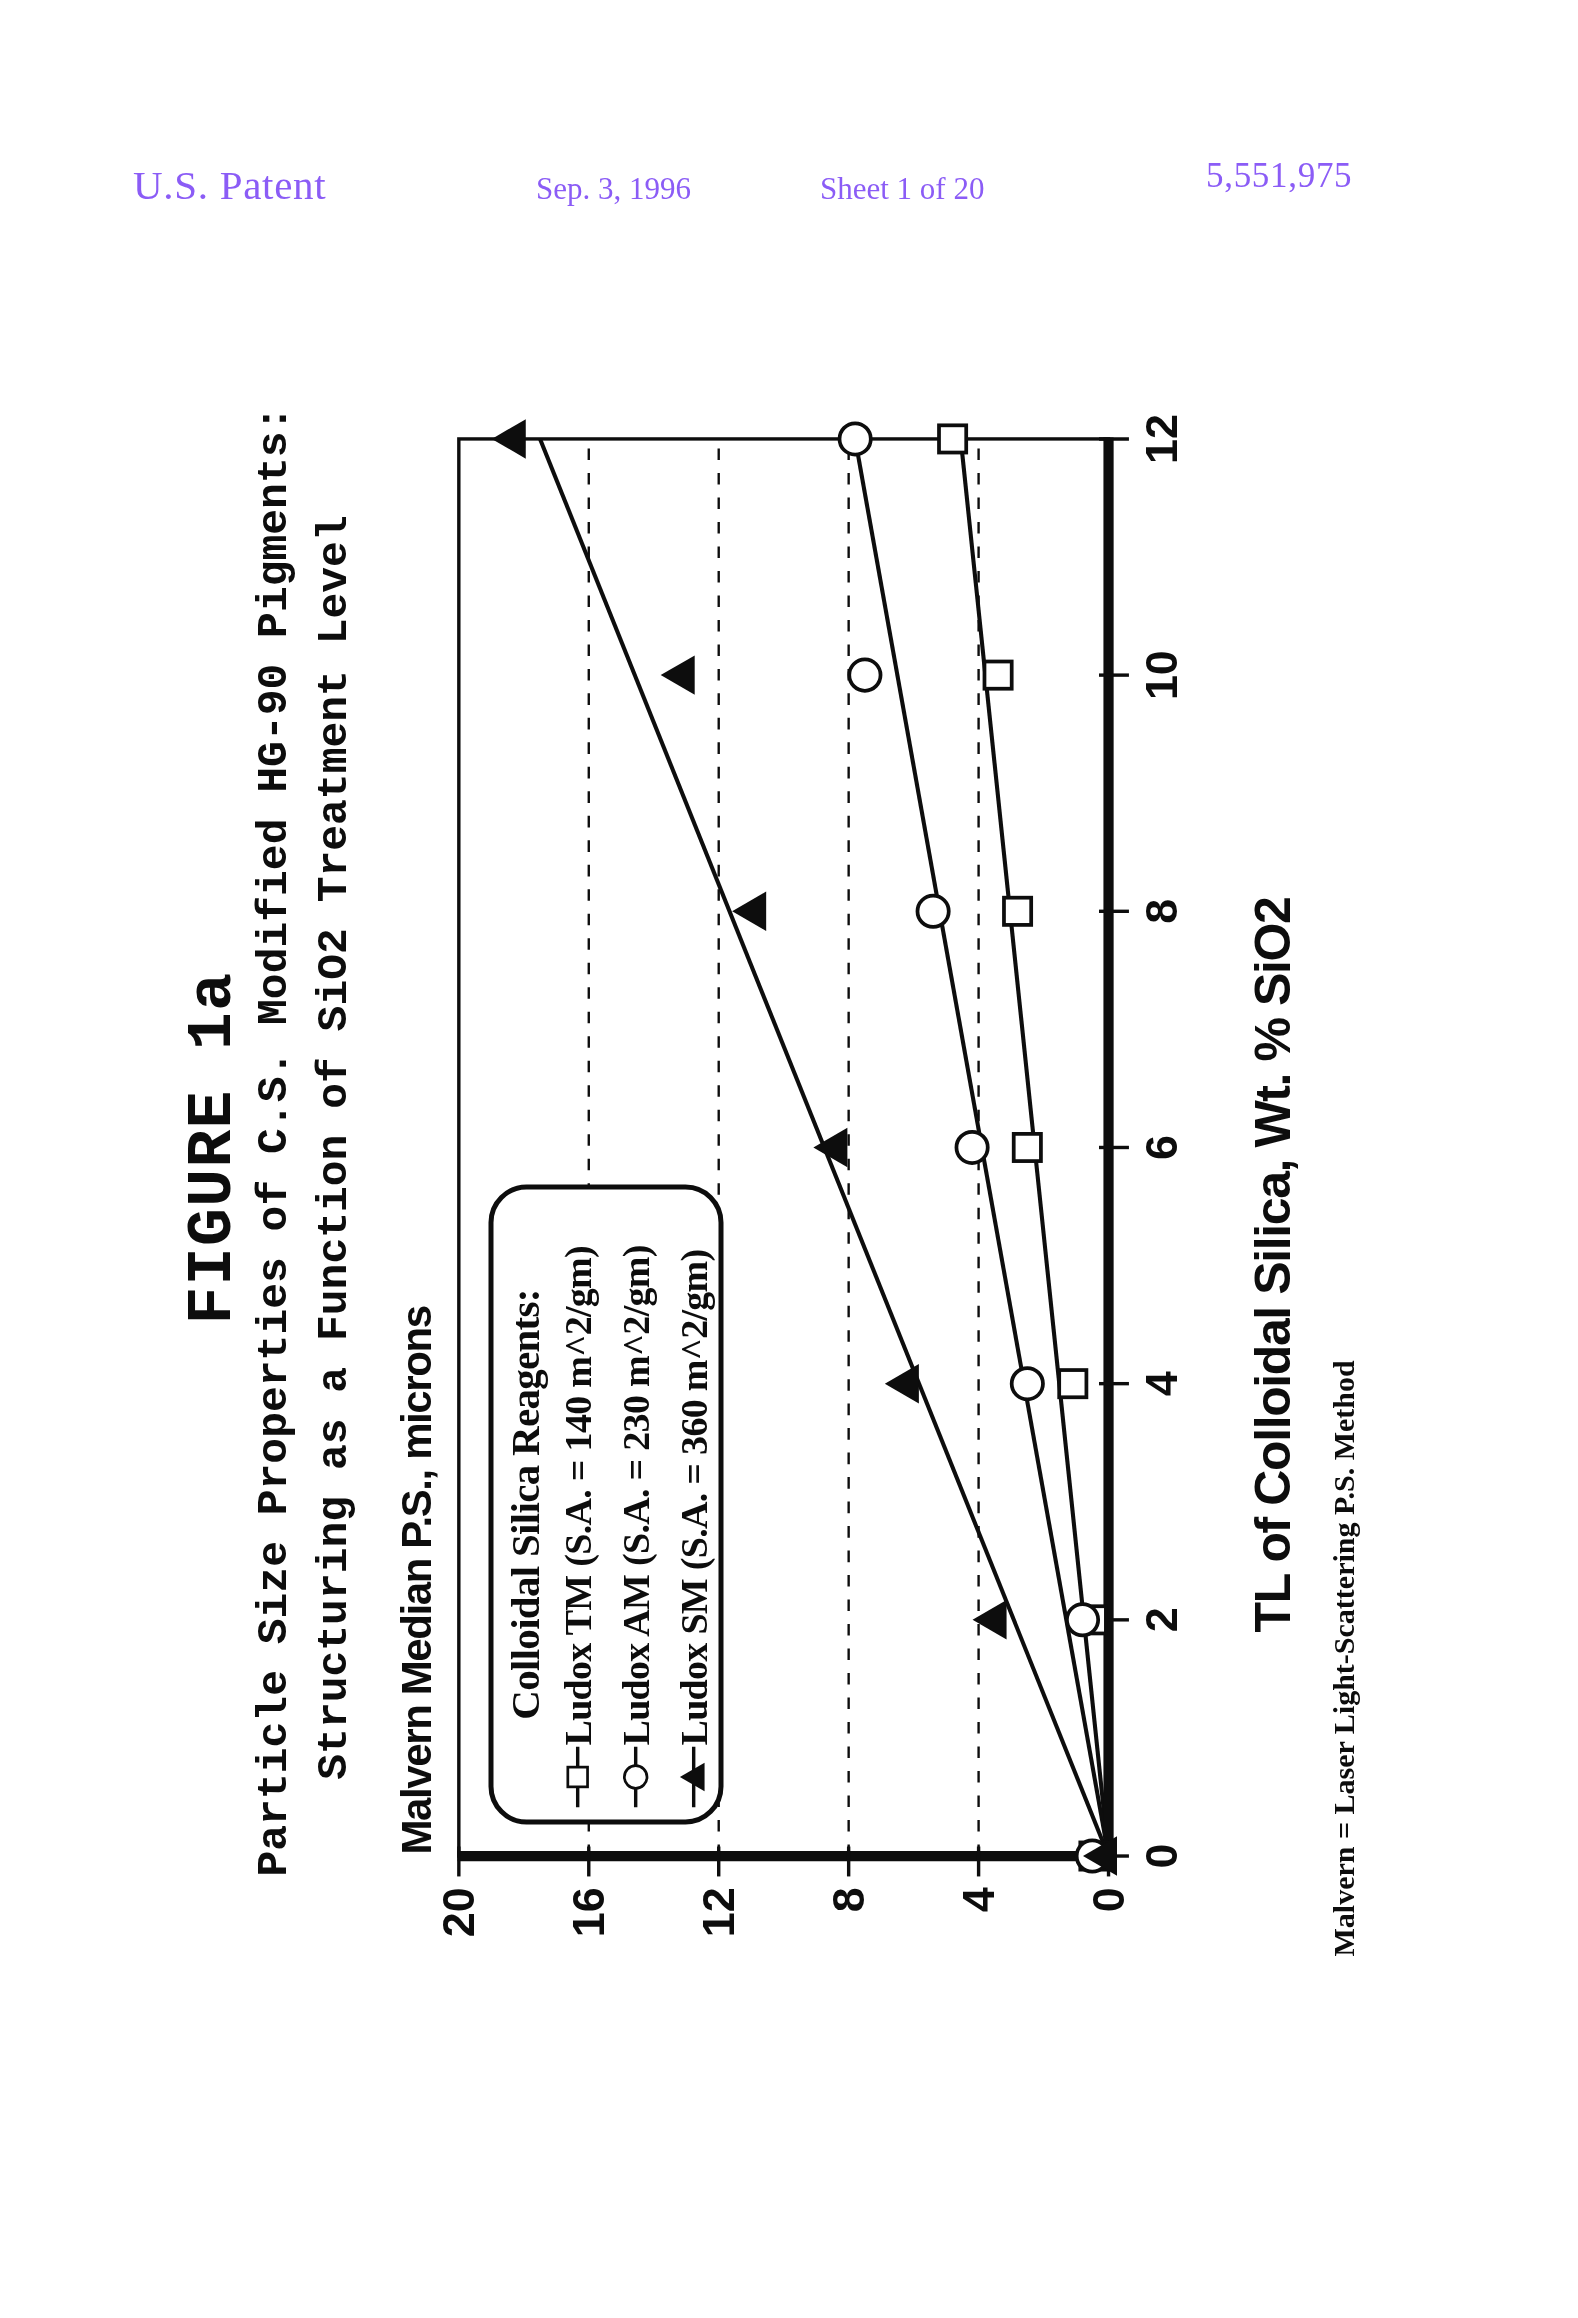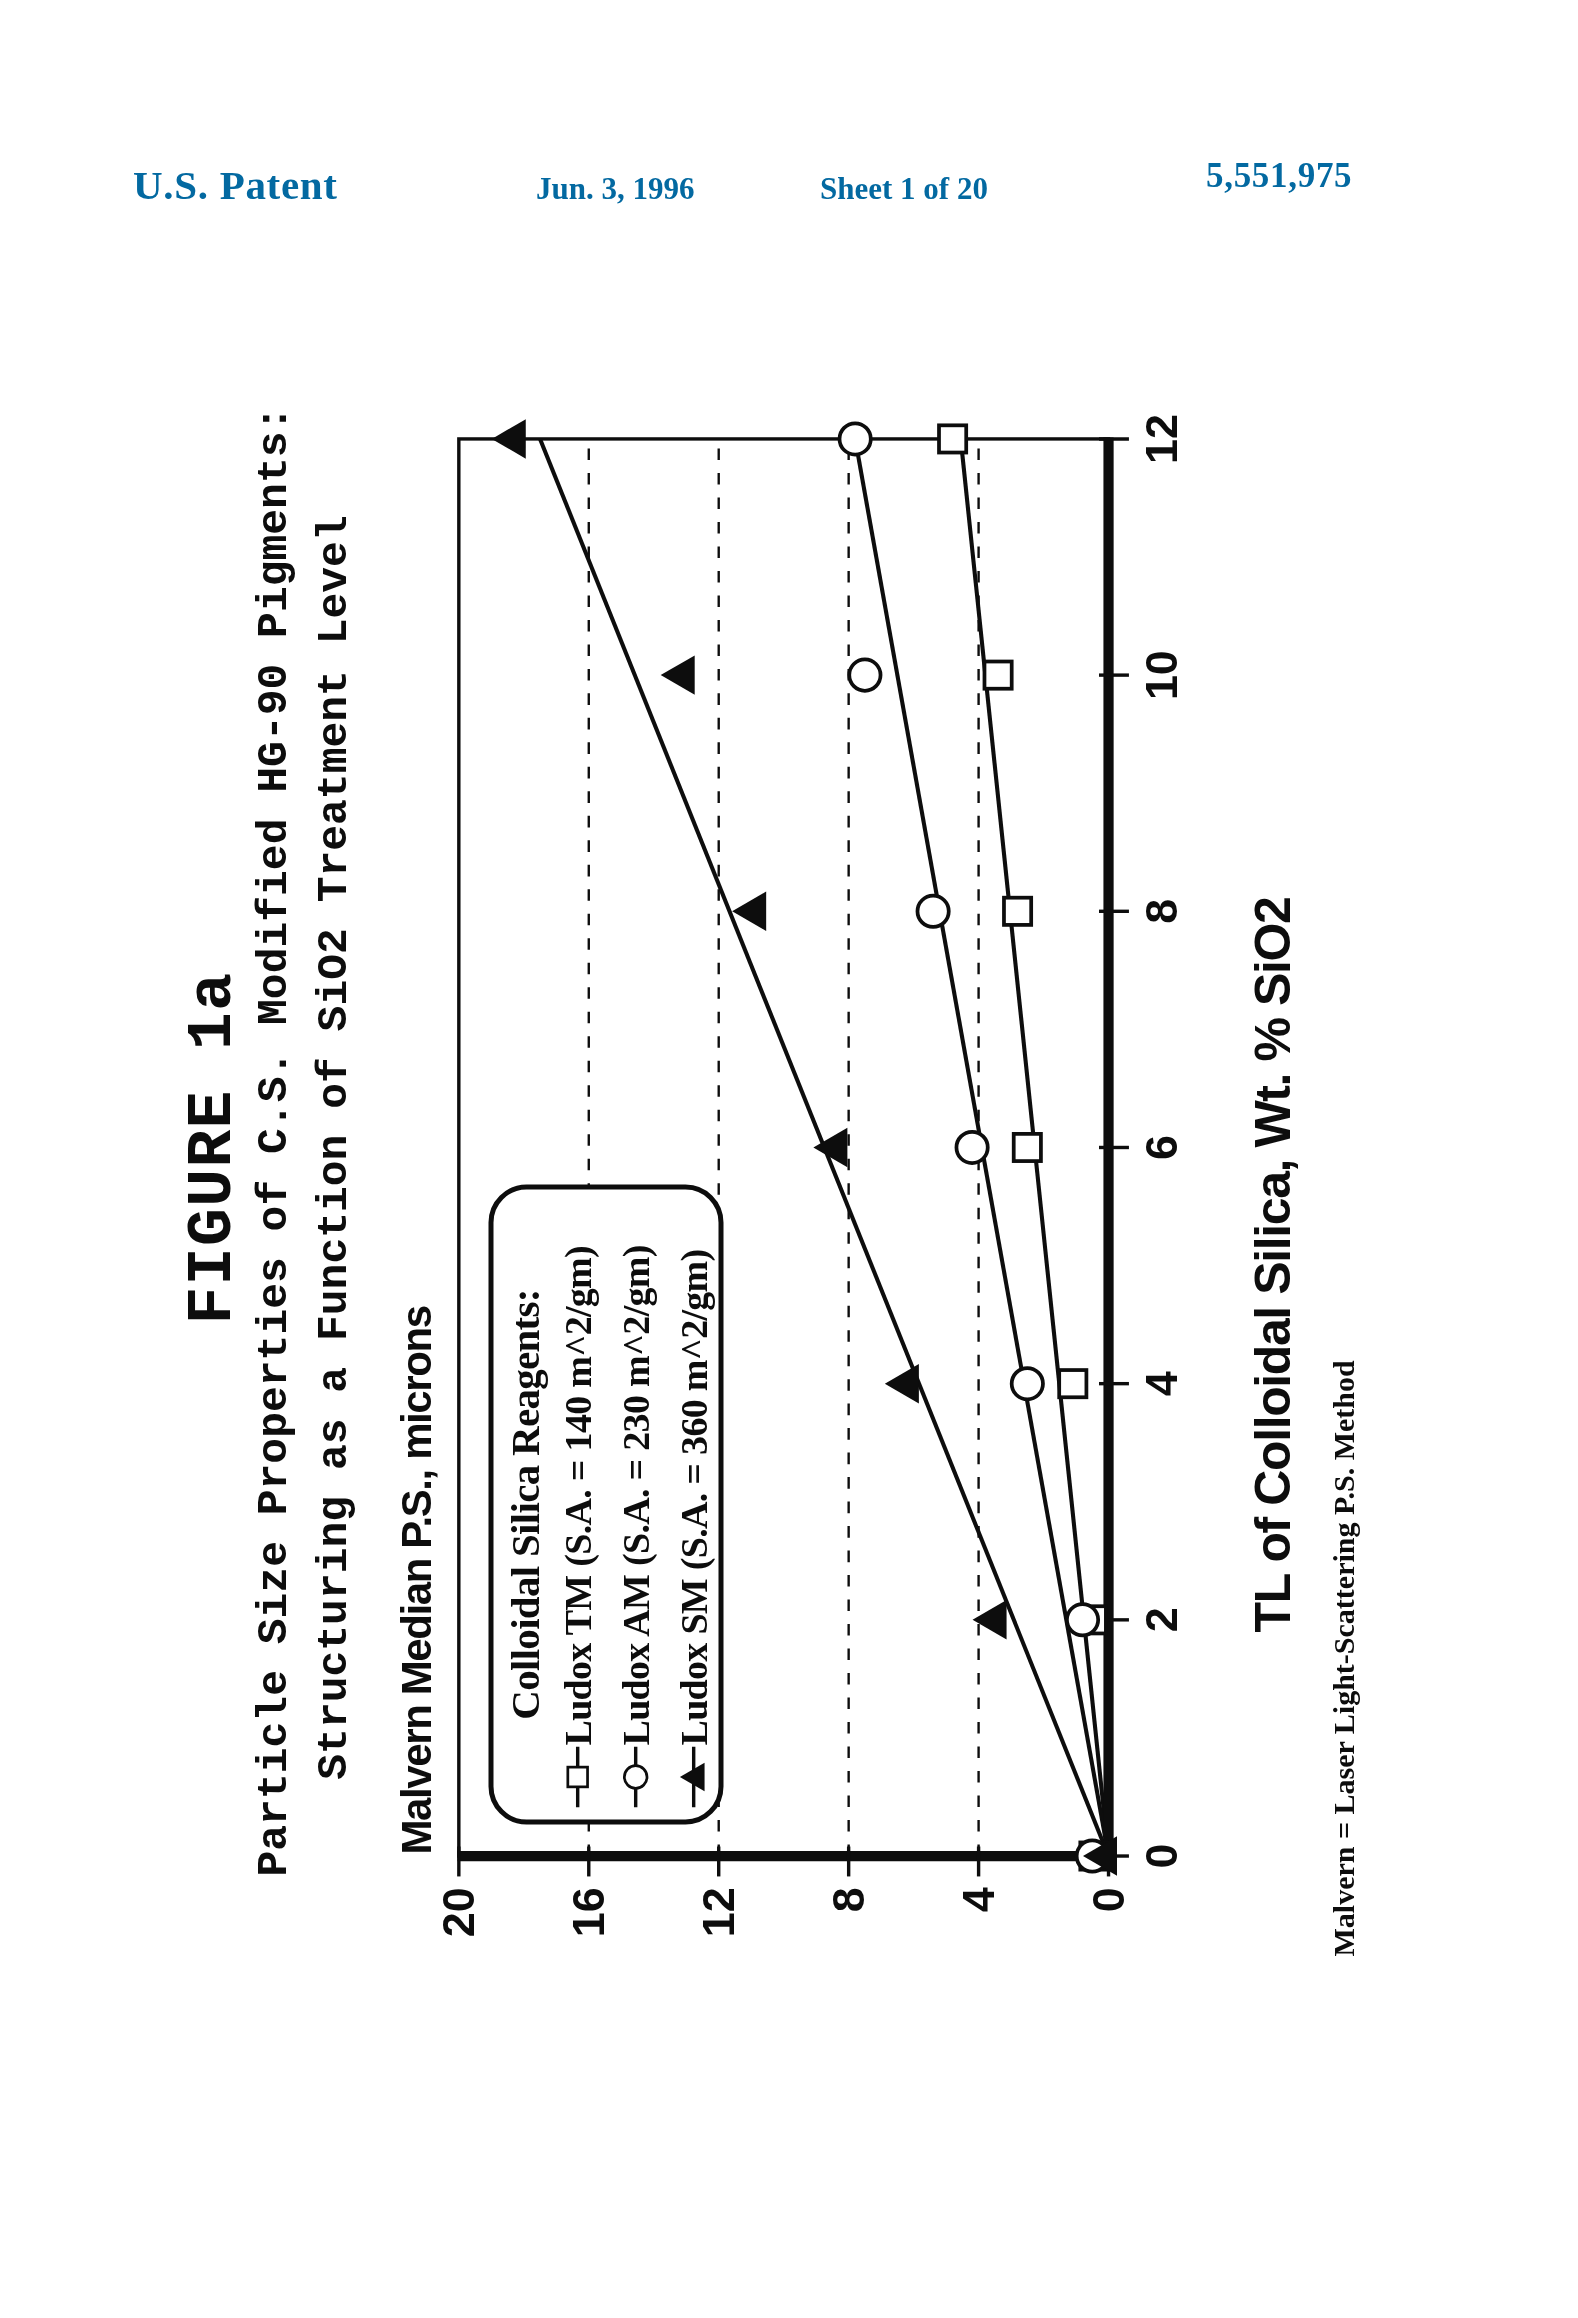--- a/index.html
+++ b/index.html
@@ -2,21 +2,21 @@
 <html style="font-size:11px"><head>
 <meta charset="utf-8">
 <style>
   html,body { margin:0; padding:0; }
   body {
     width:1578px; height:2319px; position:relative;
     background:#ffffff; color:#0d0d0d; overflow:hidden;
     font-family:"Liberation Serif", serif;
   }
   
-  .hdr { position:absolute; white-space:nowrap; font-weight:bold; color:#0369a1; }
+  .hdr { position:absolute; white-space:nowrap; font-weight:normal; color:#8b5cf6; }
   .hdr-patent   { left:133px;  top:161px; font-size:41px; letter-spacing:0.7px; }
   .hdr-date     { left:536px;  top:171px; font-size:31px; }
   .hdr-sheet    { left:820px; top:171px; font-size:31px; }
   .hdr-number   { left:1206px; top:156px; font-size:35px; letter-spacing:0.7px; }
 
   
   .figure {
     position:absolute; left:-48px; top:592px; width:1728px; height:1279px;
     transform:rotate(-90deg); transform-origin:center center;
   }
@@ -62,21 +62,21 @@
     font-size:41px; font-weight:bold; letter-spacing:-0.7px; white-space:nowrap;
   }
   .legend-row { display:flex; align-items:center; height:58px; padding-left:11px; }
   .legend-key { width:63px; height:33px; flex:0 0 63px; }
   .legend-text { font-size:38px; font-weight:bold; white-space:nowrap; letter-spacing:-0.7px; }
 </style>
 </head>
 <body>
 
 <div class="hdr hdr-patent">U.S. Patent</div>
-<div class="hdr hdr-date">Jun. 3, 1996</div>
+<div class="hdr hdr-date">Sep. 3, 1996</div>
 <div class="hdr hdr-sheet">Sheet 1 of 20</div>
 <div class="hdr hdr-number">5,551,975</div>
 
 <div class="figure">
 
   <div class="fig-label">FIGURE 1a</div>
   <div class="fig-title l1">Particle Size Properties of C.S. Modified HG-90 Pigments:</div>
   <div class="fig-title l2">Structuring as a Function of SiO2 Treatment Level</div>
 
   <div class="axis-label-y">Malvern Median P.S., microns</div>

